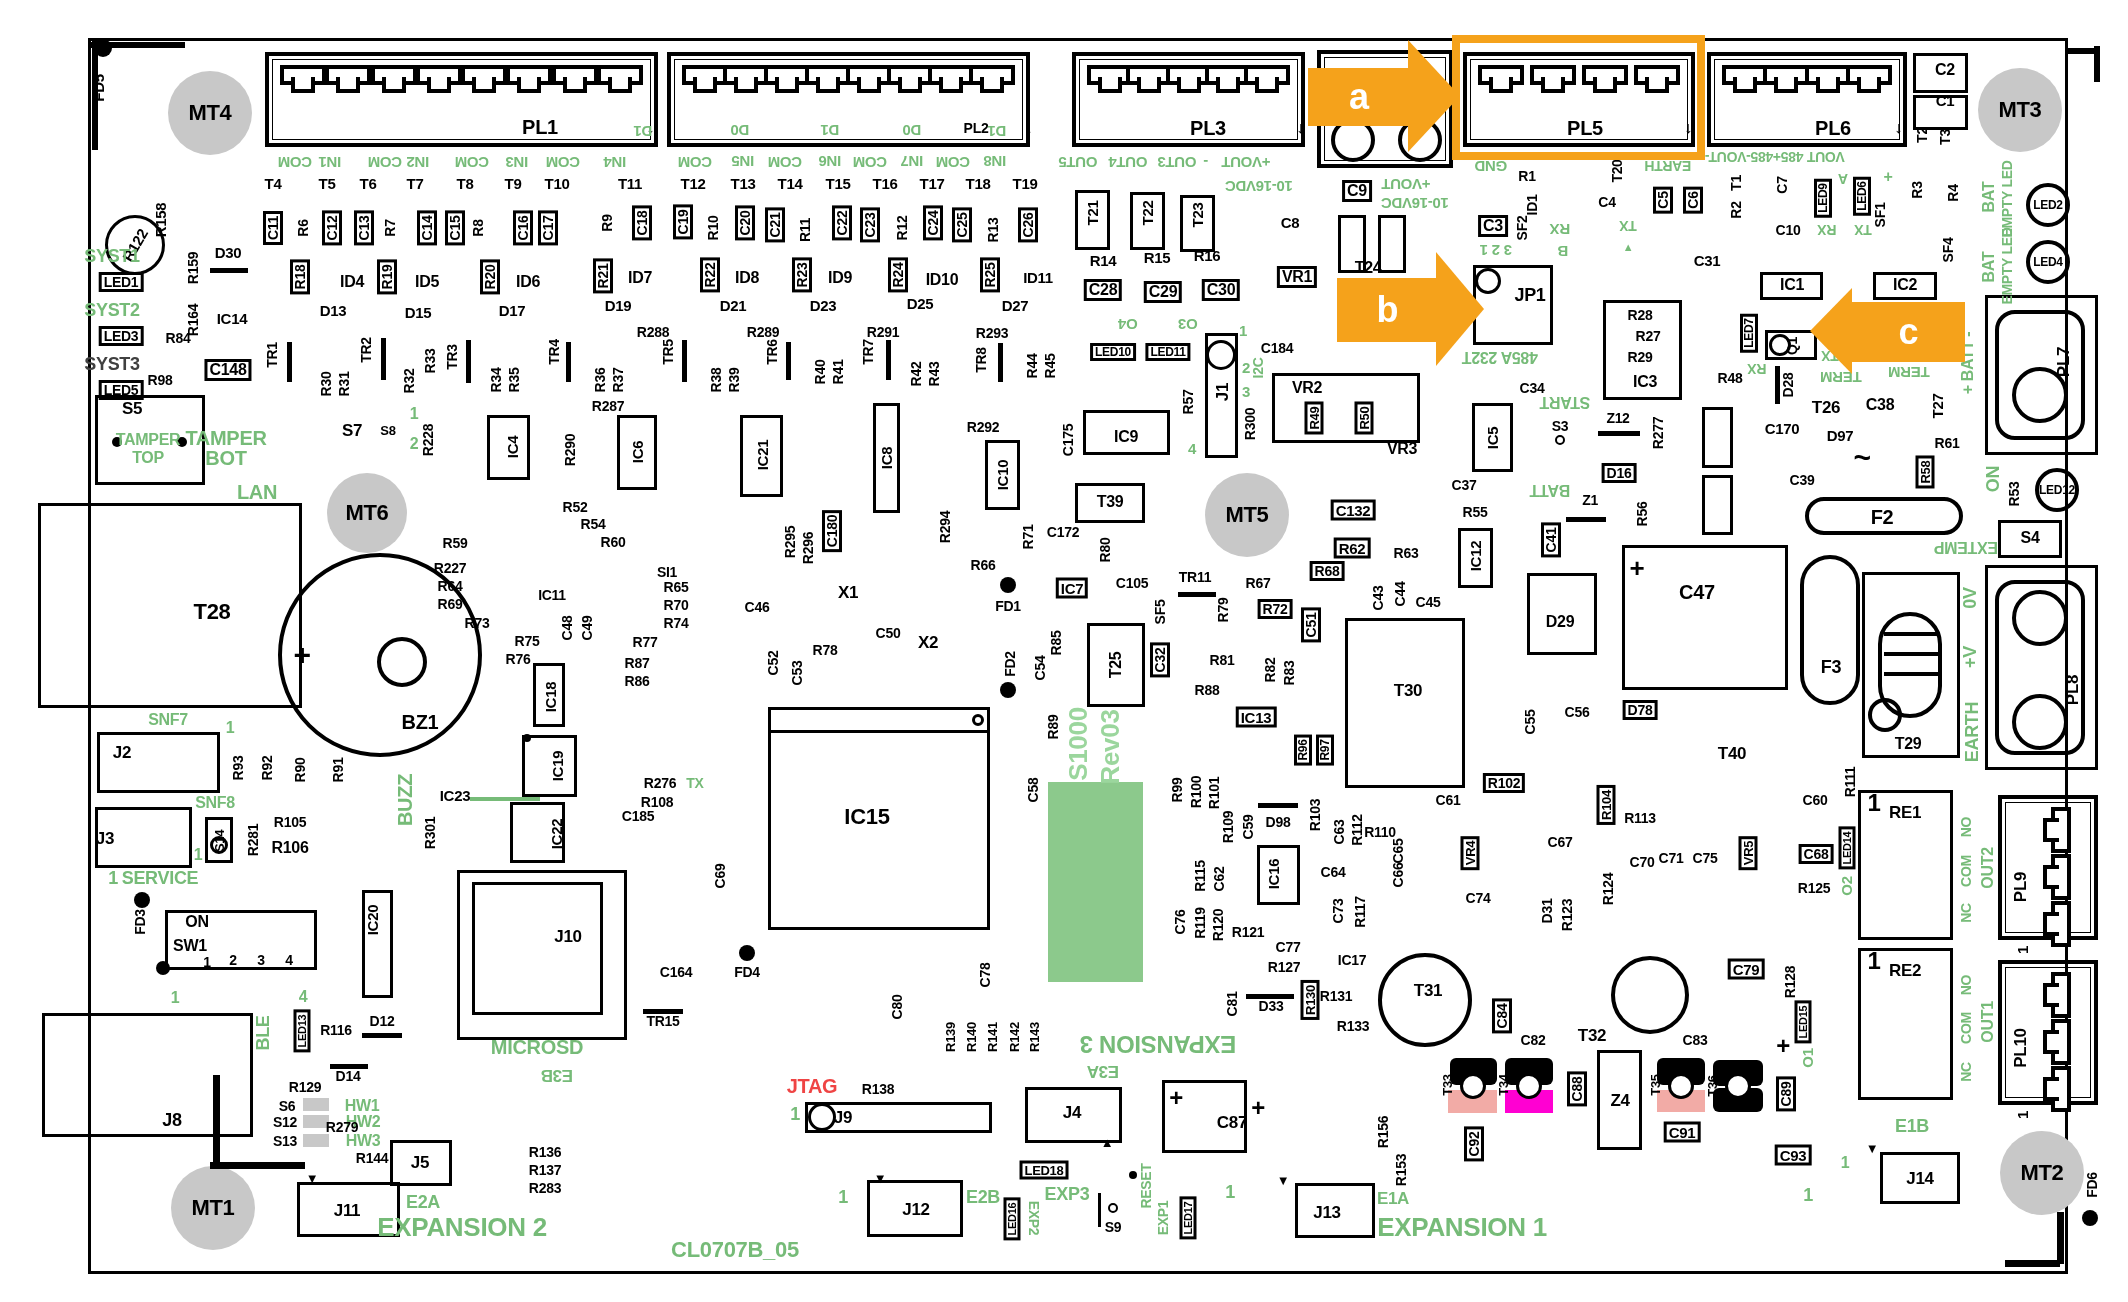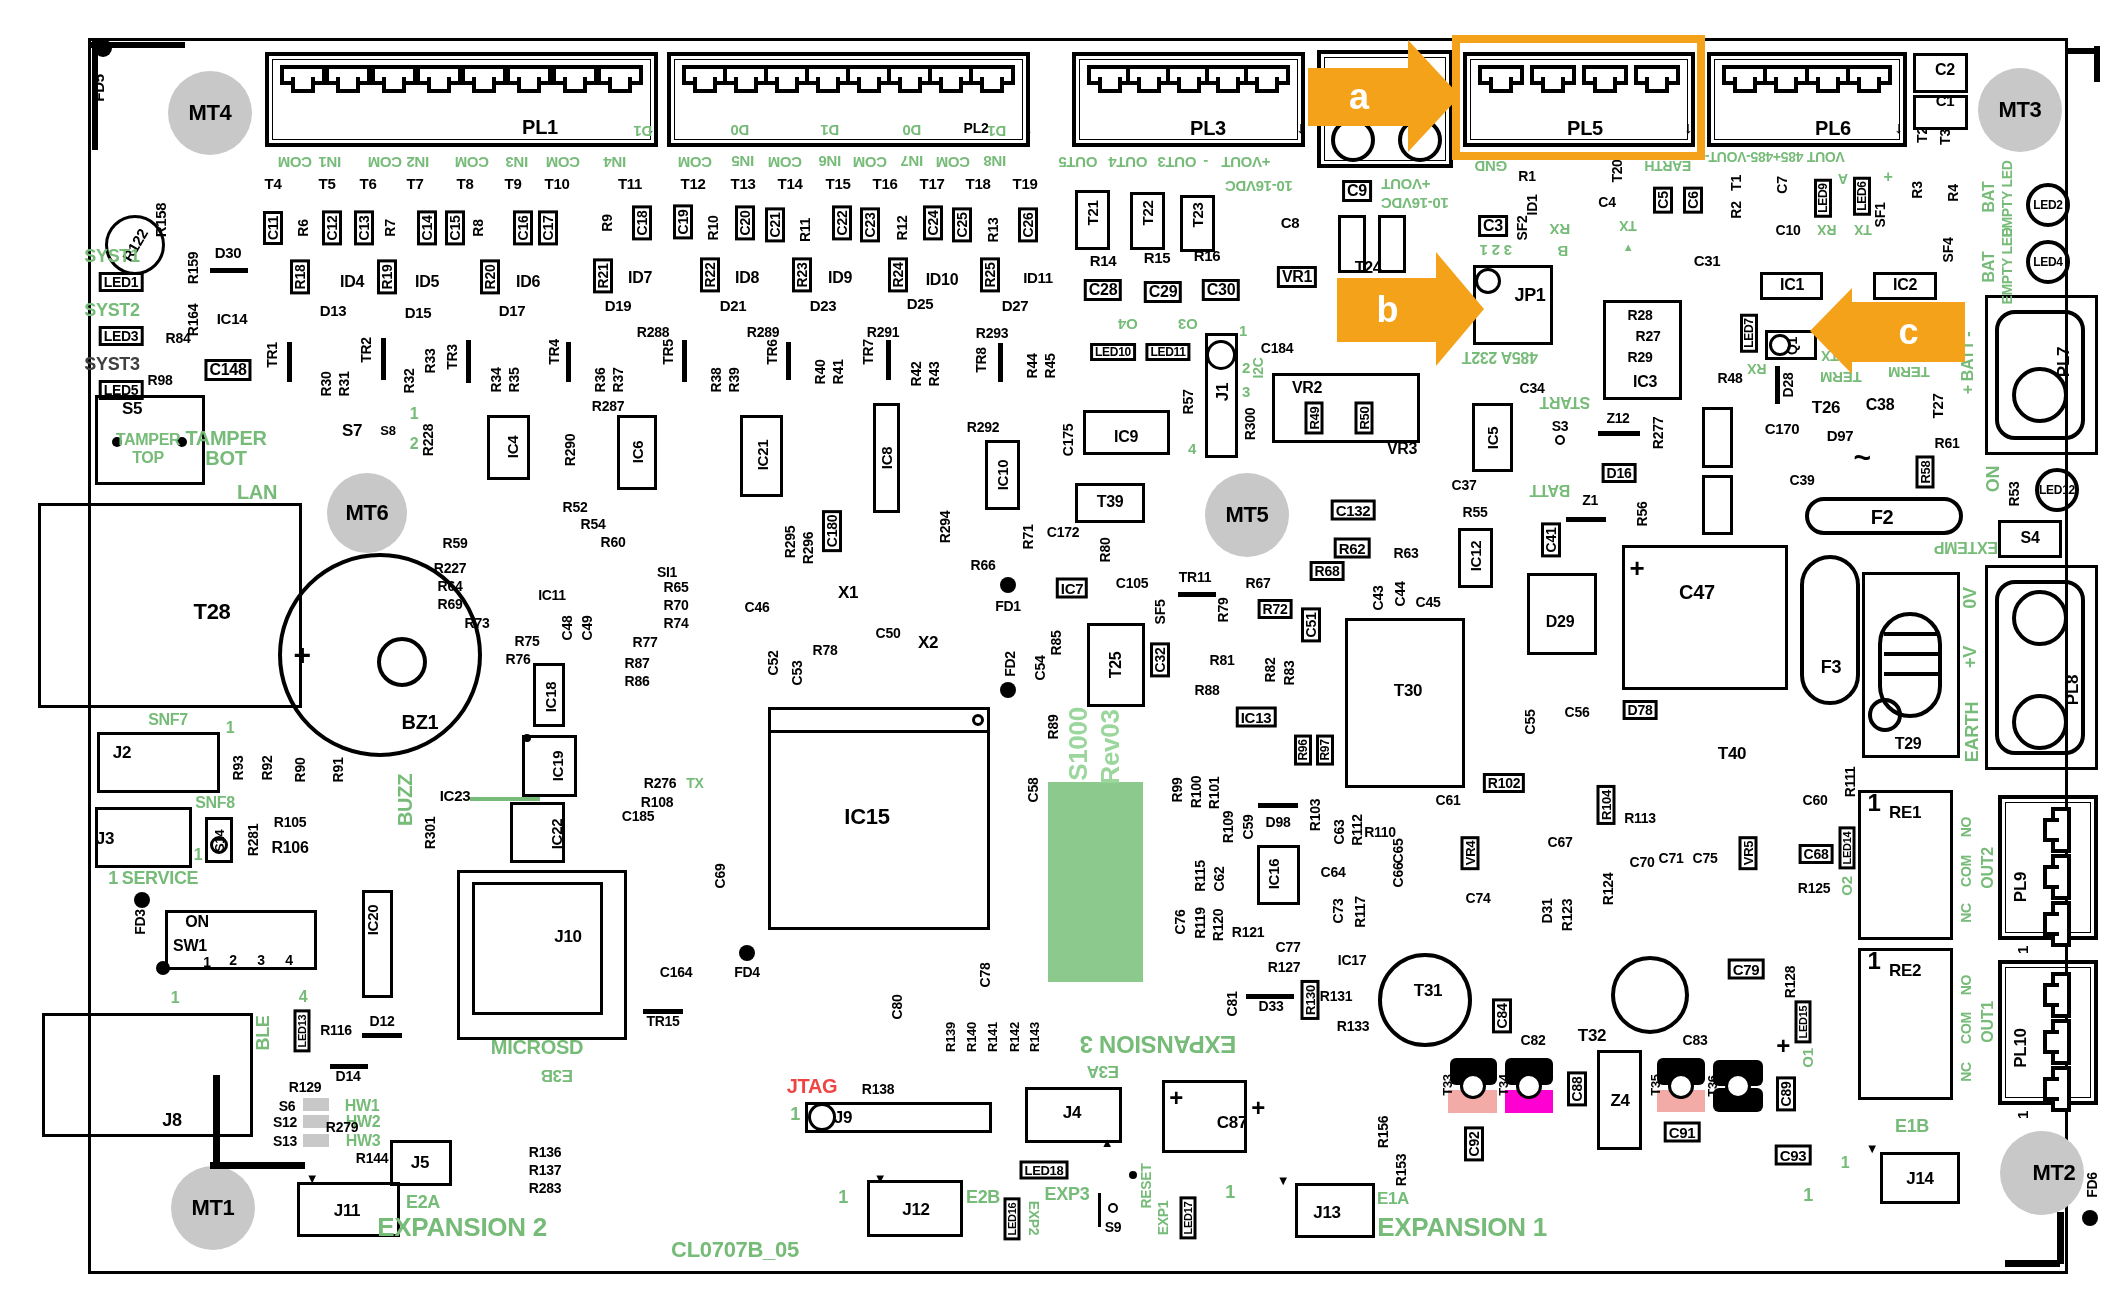--- a/index.html
+++ b/index.html
@@ -226,21 +226,21 @@
     <div class="seg" style="left: 2005px; top: 1260px; width: 55px; height: 7px;"></div>
     <div class="seg" style="left: 2057px; top: 1212px; width: 7px; height: 52px;"></div>
     <div class="seg" style="left: 470px; top: 797px; width: 70px; height: 4px; background: rgb(118, 187, 120);"></div>
     <div class="lbl" style="font-size: 15px; left: 98px; top: 88px; transform: translate(-50%, -50%) rotate(-90deg);">FD5</div>
     <div class="lbl" style="font-size: 15px; left: 135px; top: 245px; transform: translate(-50%, -50%) rotate(-60deg);">R122</div>
     <div class="lbl" style="font-size: 22px; left: 210px; top: 113px; transform: translate(-50%, -50%) rotate(0deg);">MT4</div>
     <div class="lbl" style="font-size: 22px; left: 2020px; top: 110px; transform: translate(-50%, -50%) rotate(0deg);">MT3</div>
     <div class="lbl" style="font-size: 22px; left: 367px; top: 513px; transform: translate(-50%, -50%) rotate(0deg);">MT6</div>
     <div class="lbl" style="font-size: 22px; left: 1247px; top: 515px; transform: translate(-50%, -50%) rotate(0deg);">MT5</div>
     <div class="lbl" style="font-size: 22px; left: 213px; top: 1208px; transform: translate(-50%, -50%) rotate(0deg);">MT1</div>
-    <div class="lbl" style="font-size: 22px; left: 2042px; top: 1173px; transform: translate(-50%, -50%) rotate(0deg); margin-left: 12px;">MT2</div>
+    <div class="lbl" style="font-size: 22px; left: 2042px; top: 1173px; transform: translate(-50%, -50%) rotate(0deg);">MT2</div>
     <div class="lbl" style="font-size: 20px; left: 540px; top: 127px; transform: translate(-50%, -50%) rotate(0deg); text-align: right;">PL1</div>
     <div class="lbl" style="font-size: 14px; left: 976px; top: 128px; transform: translate(-50%, -50%) rotate(0deg);">PL2</div>
     <div class="lbl" style="font-size: 20px; left: 1208px; top: 128px; transform: translate(-50%, -50%) rotate(0deg);">PL3</div>
     <div class="lbl" style="font-size: 20px; left: 1585px; top: 128px; transform: translate(-50%, -50%) rotate(0deg);">PL5</div>
     <div class="lbl" style="font-size: 20px; left: 1833px; top: 128px; transform: translate(-50%, -50%) rotate(0deg);">PL6</div>
     <div class="lbl" style="font-size: 16px; left: 650px; top: 128px; transform: translate(-50%, -50%) rotate(0deg);">↓</div>
     <div class="lbl" style="font-size: 16px; left: 1028px; top: 129px; transform: translate(-50%, -50%) rotate(0deg);">↓</div>
     <div class="lbl" style="font-size: 16px; left: 1300px; top: 128px; transform: translate(-50%, -50%) rotate(0deg);">↓</div>
     <div class="lbl" style="font-size: 16px; left: 1688px; top: 128px; transform: translate(-50%, -50%) rotate(0deg);">↓</div>
     <div class="lbl" style="font-size: 16px; left: 1898px; top: 128px; transform: translate(-50%, -50%) rotate(0deg);">↓</div>

